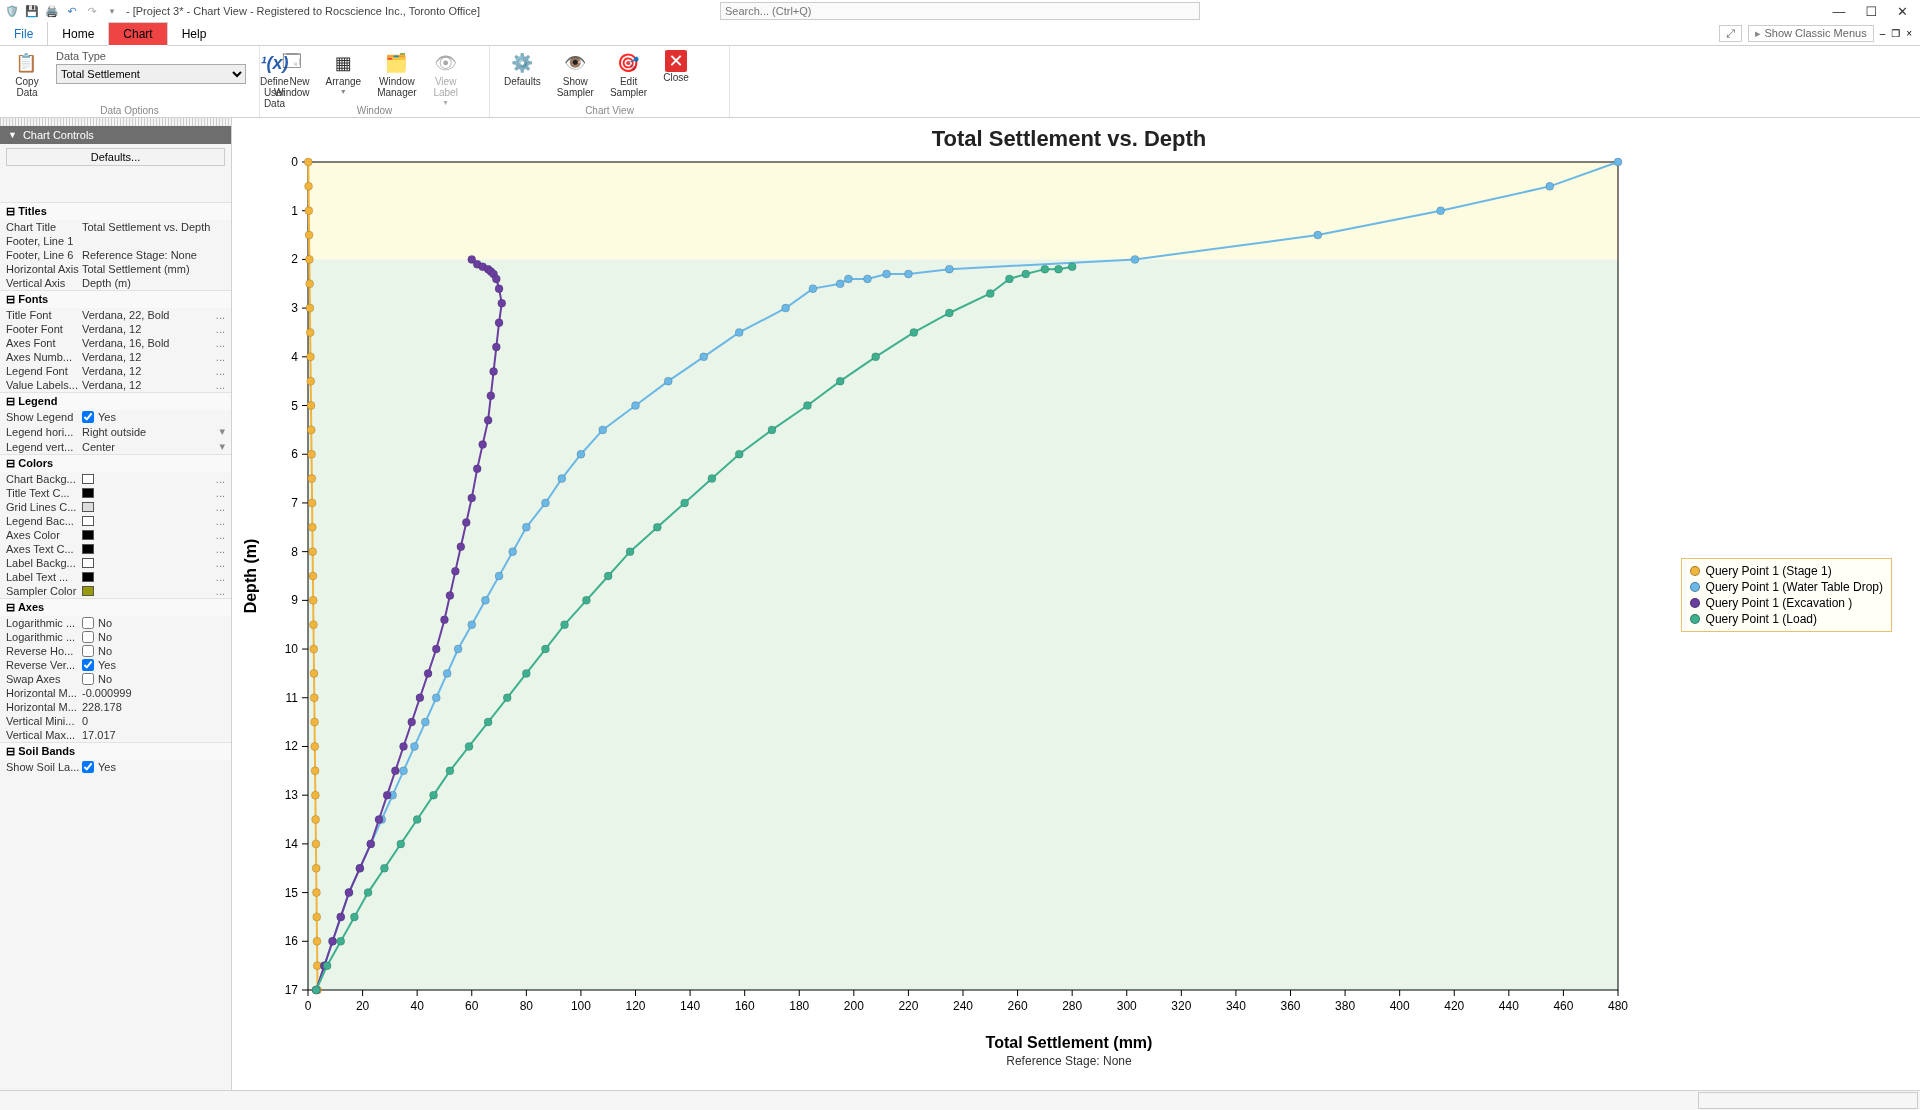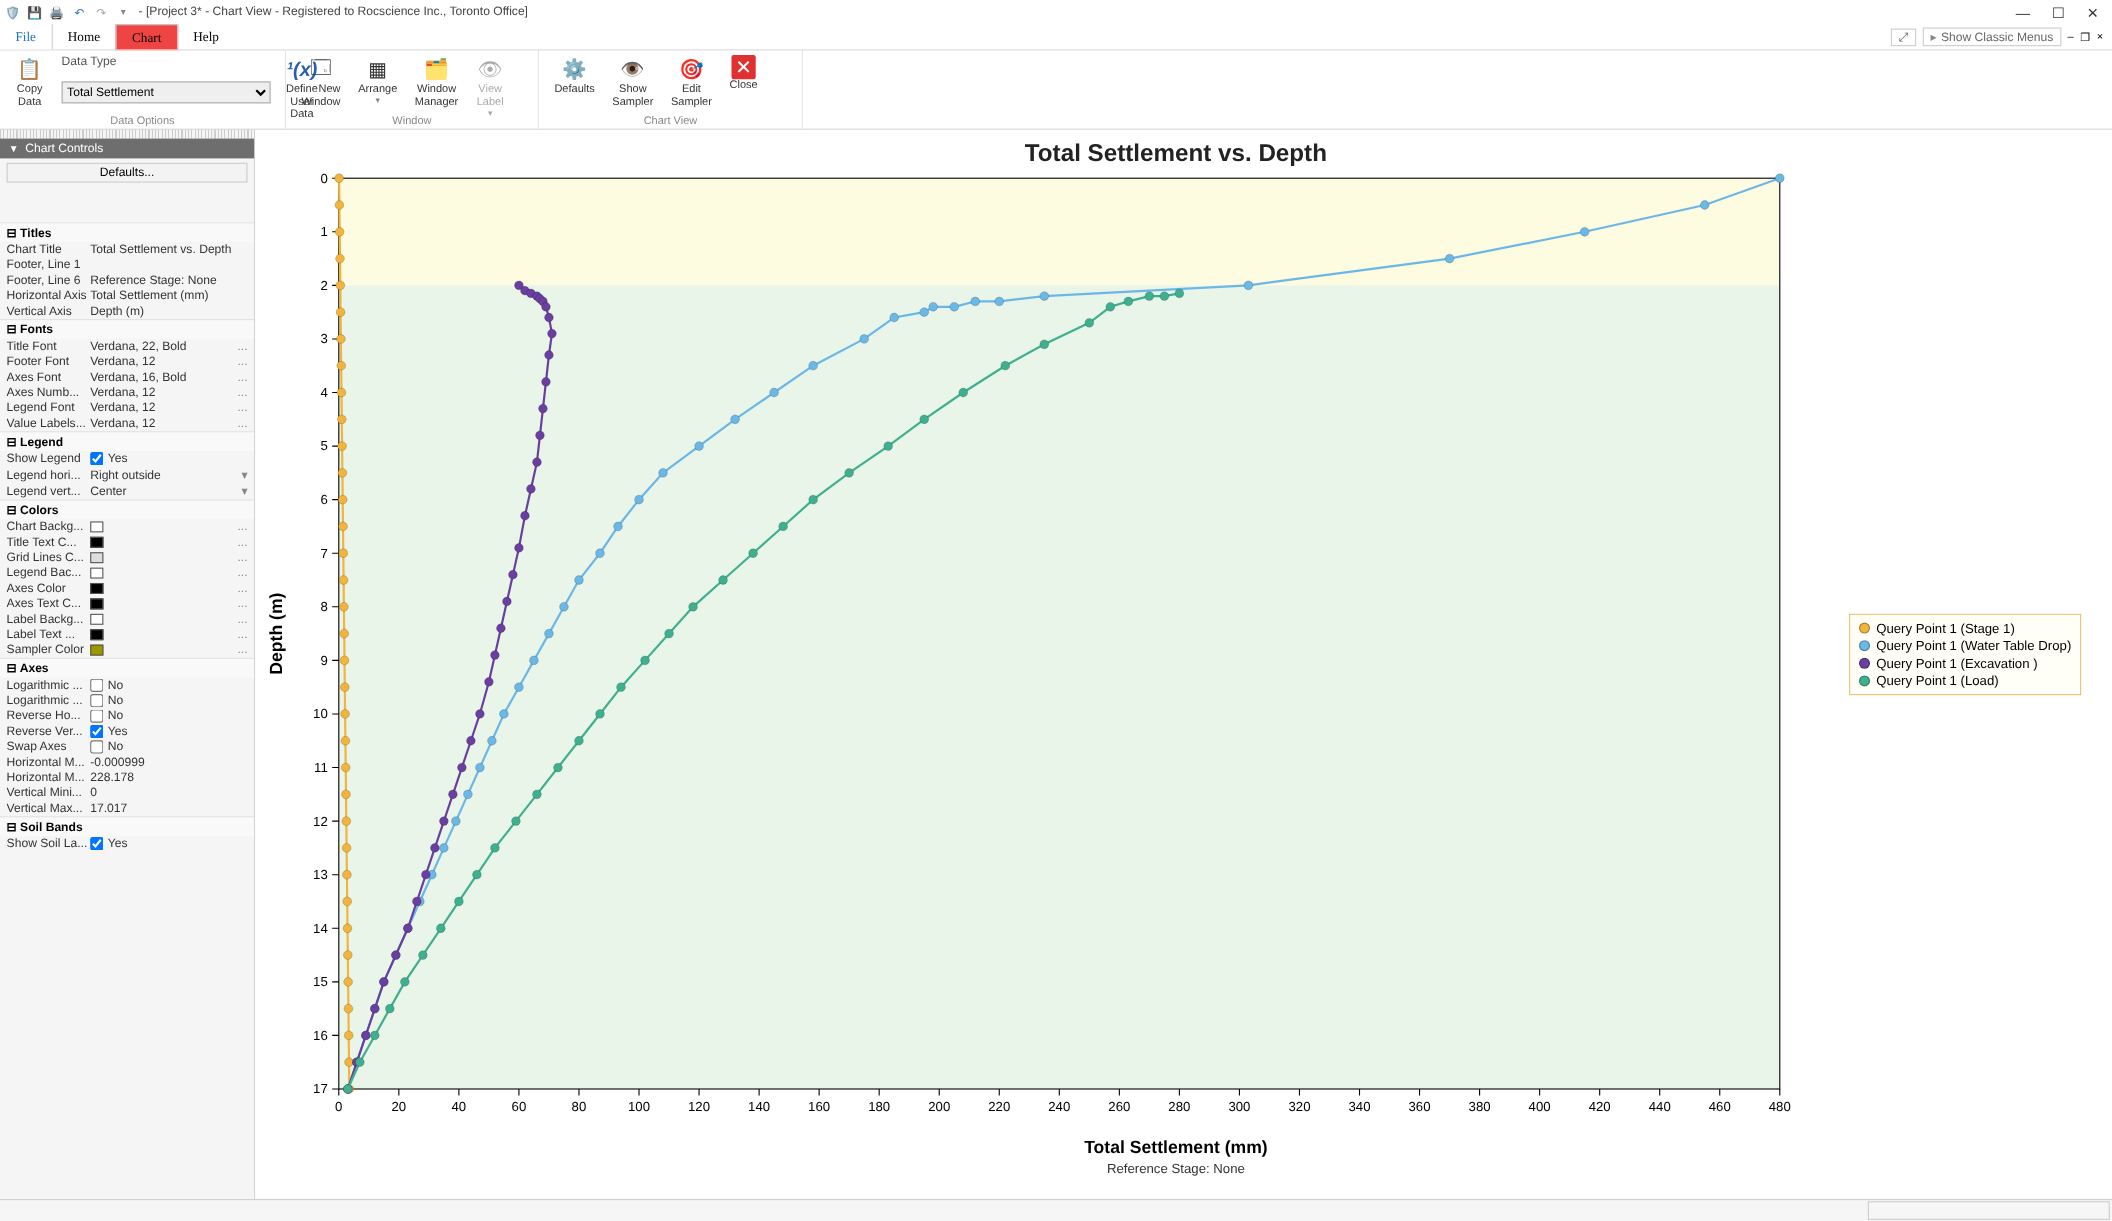--- a/index.html
+++ b/index.html
@@ -5,33 +5,33 @@
 * { box-sizing: border-box; margin: 0; padding: 0; font-family: "Segoe UI", Tahoma, sans-serif; }
 html, body { width: 1920px; height: 1110px; overflow: hidden; background: #fff; }
 .titlebar { height: 22px; display: flex; align-items: center; background: #fff; font-size: 11px; color: #444; }
 .titlebar .icons { display: flex; gap: 4px; padding-left: 4px; }
 .titlebar .icons span { width: 16px; height: 16px; display: inline-flex; align-items: center; justify-content: center; }
 .titlebar .title { margin-left: 6px; }
 .titlebar .search { margin-left: auto; margin-right: auto; position: absolute; left: 50%; transform: translateX(-50%); }
 .titlebar .search input { width: 480px; height: 18px; font-size: 11px; border: 1px solid #ccc; padding: 0 4px; background: #fafafa; }
 .titlebar .winctrl { margin-left: auto; display: flex; gap: 20px; padding-right: 12px; font-size: 13px; color: #333; }
 .menubar { height: 24px; display: flex; align-items: stretch; border-bottom: 1px solid #d0d0d0; font-size: 12px; }
-.menubar .item { padding: 0 14px; display: flex; align-items: center; cursor: default; font-family: Liberation Serif, serif; }
+.menubar .item { padding: 0 14px; display: flex; align-items: center; cursor: default; }
 .menubar .item.file { background: #fff; border-right: 1px solid #d0d0d0; color: #1a72c2; }
 .menubar .item.active { background: #ef4444; border: 1px solid #d0d0d0; border-bottom: 1px solid #fff; margin-bottom: -1px; }
 .menubar .right { margin-left: auto; display: flex; align-items: center; gap: 6px; padding-right: 8px; }
 .menubar .right .box { border: 1px solid #ccc; padding: 1px 6px; font-size: 11px; color: #666; }
 .ribbon { height: 72px; display: flex; border-bottom: 1px solid #d0d0d0; background: #fff; }
 .ribbon .group { border-right: 1px solid #e5e5e5; display: flex; flex-direction: column; justify-content: flex-start; position: relative; padding: 2px 8px 0 8px; }
 .ribbon .group .label { position: absolute; bottom: 1px; left: 0; right: 0; text-align: center; font-size: 10px; color: #888; }
 .ribbon .btn { display: flex; flex-direction: column; align-items: center; font-size: 10px; color: #333; padding: 2px 6px; cursor: default; }
 .ribbon .btn .ic { width: 26px; height: 26px; display: flex; align-items: center; justify-content: center; font-size: 18px; }
 .ribbon .btn.disabled { color: #aaa; }
 .ribbon .row { display: flex; gap: 4px; }
-.ribbon .datatype { display: flex; flex-direction: column; gap: 12px; }
+.ribbon .datatype { display: flex; flex-direction: column; gap: 2px; }
 .ribbon .datatype .lbl { font-size: 11px; color: #555; }
 .ribbon .datatype select { width: 190px; height: 20px; font-size: 11px; border: 1px solid #aaa; }
 .main { display: flex; height: calc(1110px - 22px - 24px - 72px - 20px); }
 .side { width: 232px; background: #f5f5f5; border-right: 1px solid #d0d0d0; display: flex; flex-direction: column; font-size: 11px; }
 .side .grip { height: 8px; background: repeating-linear-gradient(90deg,#ccc 0 1px,transparent 1px 3px); }
 .side .hdr { background: #6e6e6e; color: #fff; padding: 3px 8px; font-size: 11px; display: flex; align-items: center; gap: 6px; }
 .side .defaults { margin: 4px 6px; background: #f3f3f3; border: 1px solid #ccc; text-align: center; padding: 2px 0; font-size: 11px; }
 .side .section { padding: 2px 6px; font-weight: bold; background: #f9f9f9; border-top: 1px solid #e2e2e2; }
 .side .prop { display: flex; padding: 1px 6px; align-items: flex-end; }
 .side .prop .k { width: 76px; color: #333; white-space: nowrap; overflow: hidden; text-overflow: ellipsis; }
@@ -57,20 +57,21 @@
 <div class="titlebar">
   <div class="icons">
     <span>🛡️</span>
     <span>💾</span>
     <span>🖨️</span>
     <span style="color:#3a7bc8">↶</span>
     <span style="color:#aaa">↷</span>
     <span style="font-size:9px;color:#888">▾</span>
   </div>
   <span class="title">- [Project 3* - Chart View - Registered to Rocscience Inc., Toronto Office]</span>
+  <div class="search"><input type="text" placeholder="Search... (Ctrl+Q)" style=""></div>
   <div class="winctrl">
     <span>—</span>
     <span>☐</span>
     <span>✕</span>
   </div>
 </div>
 
 <div class="menubar">
   <div class="item file">File</div>
   <div class="item">Home</div>

